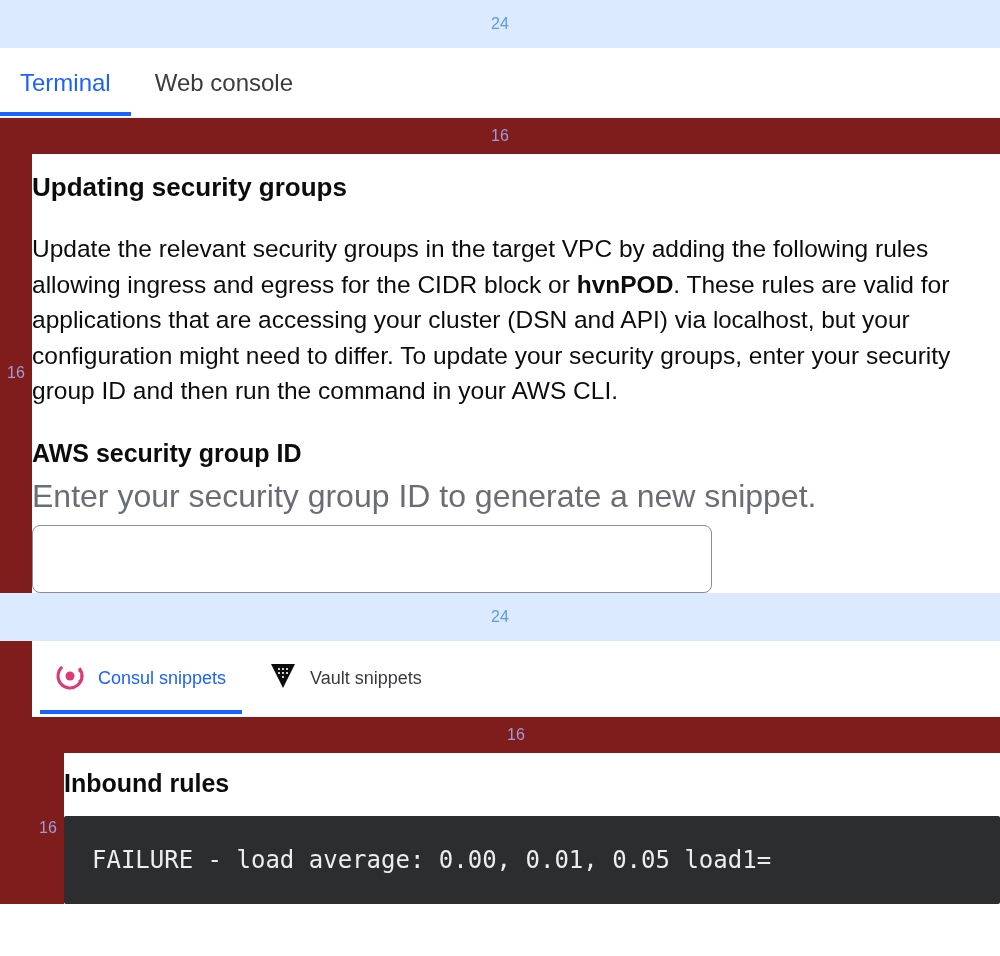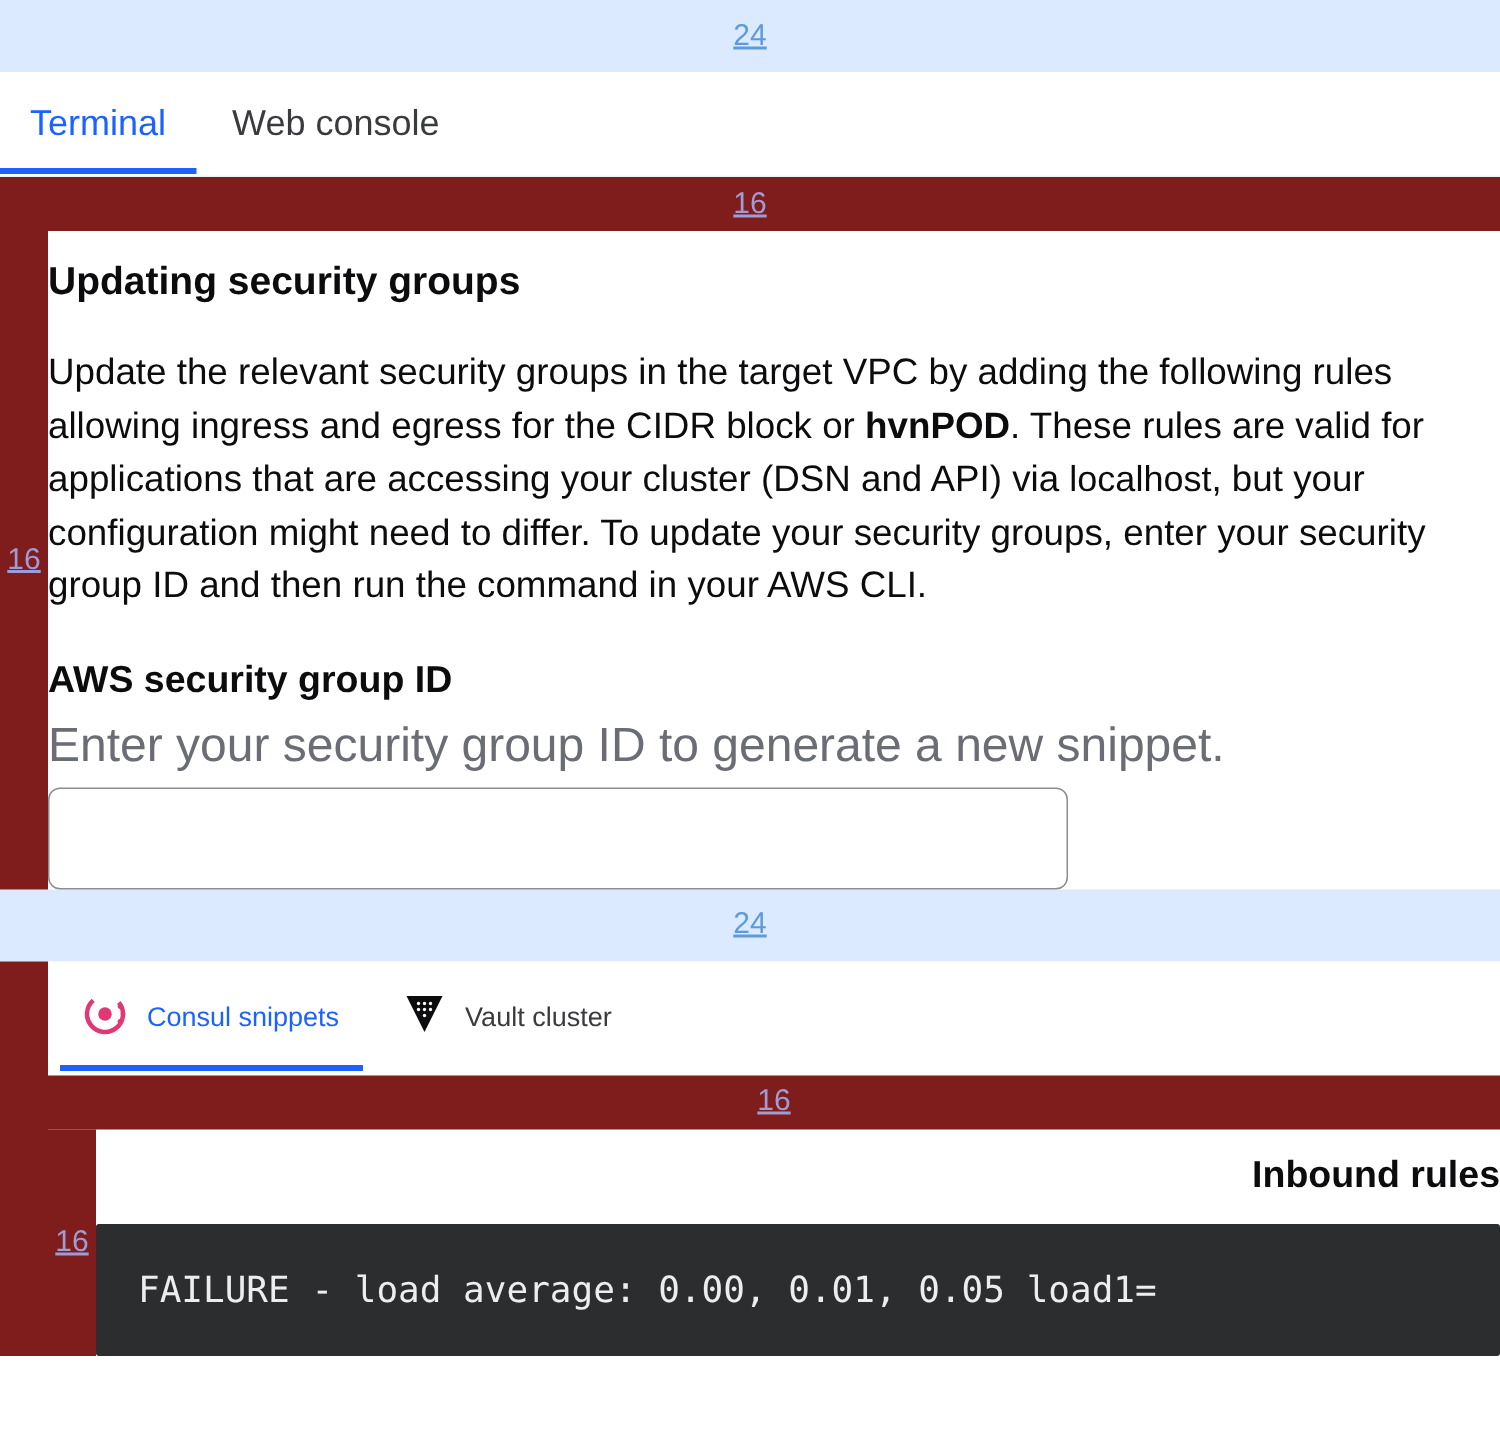--- a/index.html
+++ b/index.html
@@ -1,17 +1,17 @@
 <!DOCTYPE html>
 <html><head>
 <meta charset="utf-8">
 <style>
 * { box-sizing: border-box; margin: 0; padding: 0; }
 body { font-family: -apple-system, BlinkMacSystemFont, "Segoe UI", Helvetica, Arial, sans-serif; background: #fff; color: #0c0c0e; }
-.spacer-label { font-size: 20px; font-weight: 500; text-align: right; display: flex; align-items: center; justify-content: center; text-decoration: underline; }
+.spacer-label { font-size: 16px; font-weight: 500; text-align: right; display: flex; align-items: center; justify-content: center; }
 .spacer-blue { background: #dbeafe; color: #5f9bd9; }
 .spacer-lavender { background: #7f1d1d; color: #9e9cd4; }
 .sp-24 { height: 48px; }
 .sp-16-h { height: 36px; }
 .sp-16-v { width: 32px; writing-mode: horizontal-tb; display: flex; align-items: center; justify-content: center; flex-shrink: 0; }
 
 .row { display: flex; }
 .col { flex: 1; min-width: 0; }
 
 .tabs { display: flex; align-items: center; height: 70px; padding: 0 20px; background: #fff; border-bottom: 1px solid rgba(0,0,0,0.05); gap: 44px; }
@@ -29,21 +29,21 @@
 .text-input { width: 680px; max-width: 100%; height: 68px; border: 1.5px solid #8b8d94; border-radius: 8px; font-size: 22px; padding: 0 16px; outline: none; }
 
 .subtabs { display: flex; align-items: center; height: 76px; padding: 0 24px; background: #fff; gap: 44px; }
 .subtab { display: flex; align-items: center; gap: 14px; font-size: 18px; font-weight: 500; color: #3a3b3f; padding: 16px 0; position: relative; cursor: pointer; }
 .subtab.active { color: #1c62ff; }
 .subtab.active::after { content: ""; position: absolute; left: -16px; right: -16px; bottom: -3px; height: 4px; background: #1c62ff; }
 
 .icon-consul { width: 28px; height: 28px; }
 .icon-vault { width: 26px; height: 26px; }
 
-.inner-h3 { font-size: 25px; font-weight: 700; padding: 16px 0 0 0; text-align: right; }
+.inner-h3 { font-size: 25px; font-weight: 700; padding: 16px 0 0 0; }
 
 .codeblock { background: #2c2d2f; color: #ecedee; font-family: ui-monospace, SFMono-Regular, Menlo, monospace; font-size: 24px; padding: 30px 28px; white-space: pre; overflow: hidden; border-radius: 2px; }
 </style>
 </head>
 <body>
 
 <div class="spacer-label spacer-blue sp-24">24</div>
 
 <div class="tabs">
   <div class="tab active">Terminal</div>
@@ -89,21 +89,21 @@
               <path d="M1 1 H25 L13 25 Z" fill="#0c0c0e"></path>
               <circle cx="9" cy="6" r="1.1" fill="#fff"></circle>
               <circle cx="13" cy="6" r="1.1" fill="#fff"></circle>
               <circle cx="17" cy="6" r="1.1" fill="#fff"></circle>
               <circle cx="9" cy="10" r="1.1" fill="#fff"></circle>
               <circle cx="13" cy="10" r="1.1" fill="#fff"></circle>
               <circle cx="17" cy="10" r="1.1" fill="#fff"></circle>
               <circle cx="13" cy="14" r="1.1" fill="#fff"></circle>
             </svg>
         </span>
-        <span>Vault cluster</span>
+        <span>Vault snippets</span>
       </div>
     </div>
 
     <div class="spacer-label spacer-lavender sp-16-h">16</div>
 
     <div class="row">
       <div class="spacer-label spacer-lavender sp-16-v" style="align-self: stretch;">16</div>
       <div class="col">
         <div class="inner-h3">Inbound rules</div>
         <div style="height:18px"></div>

